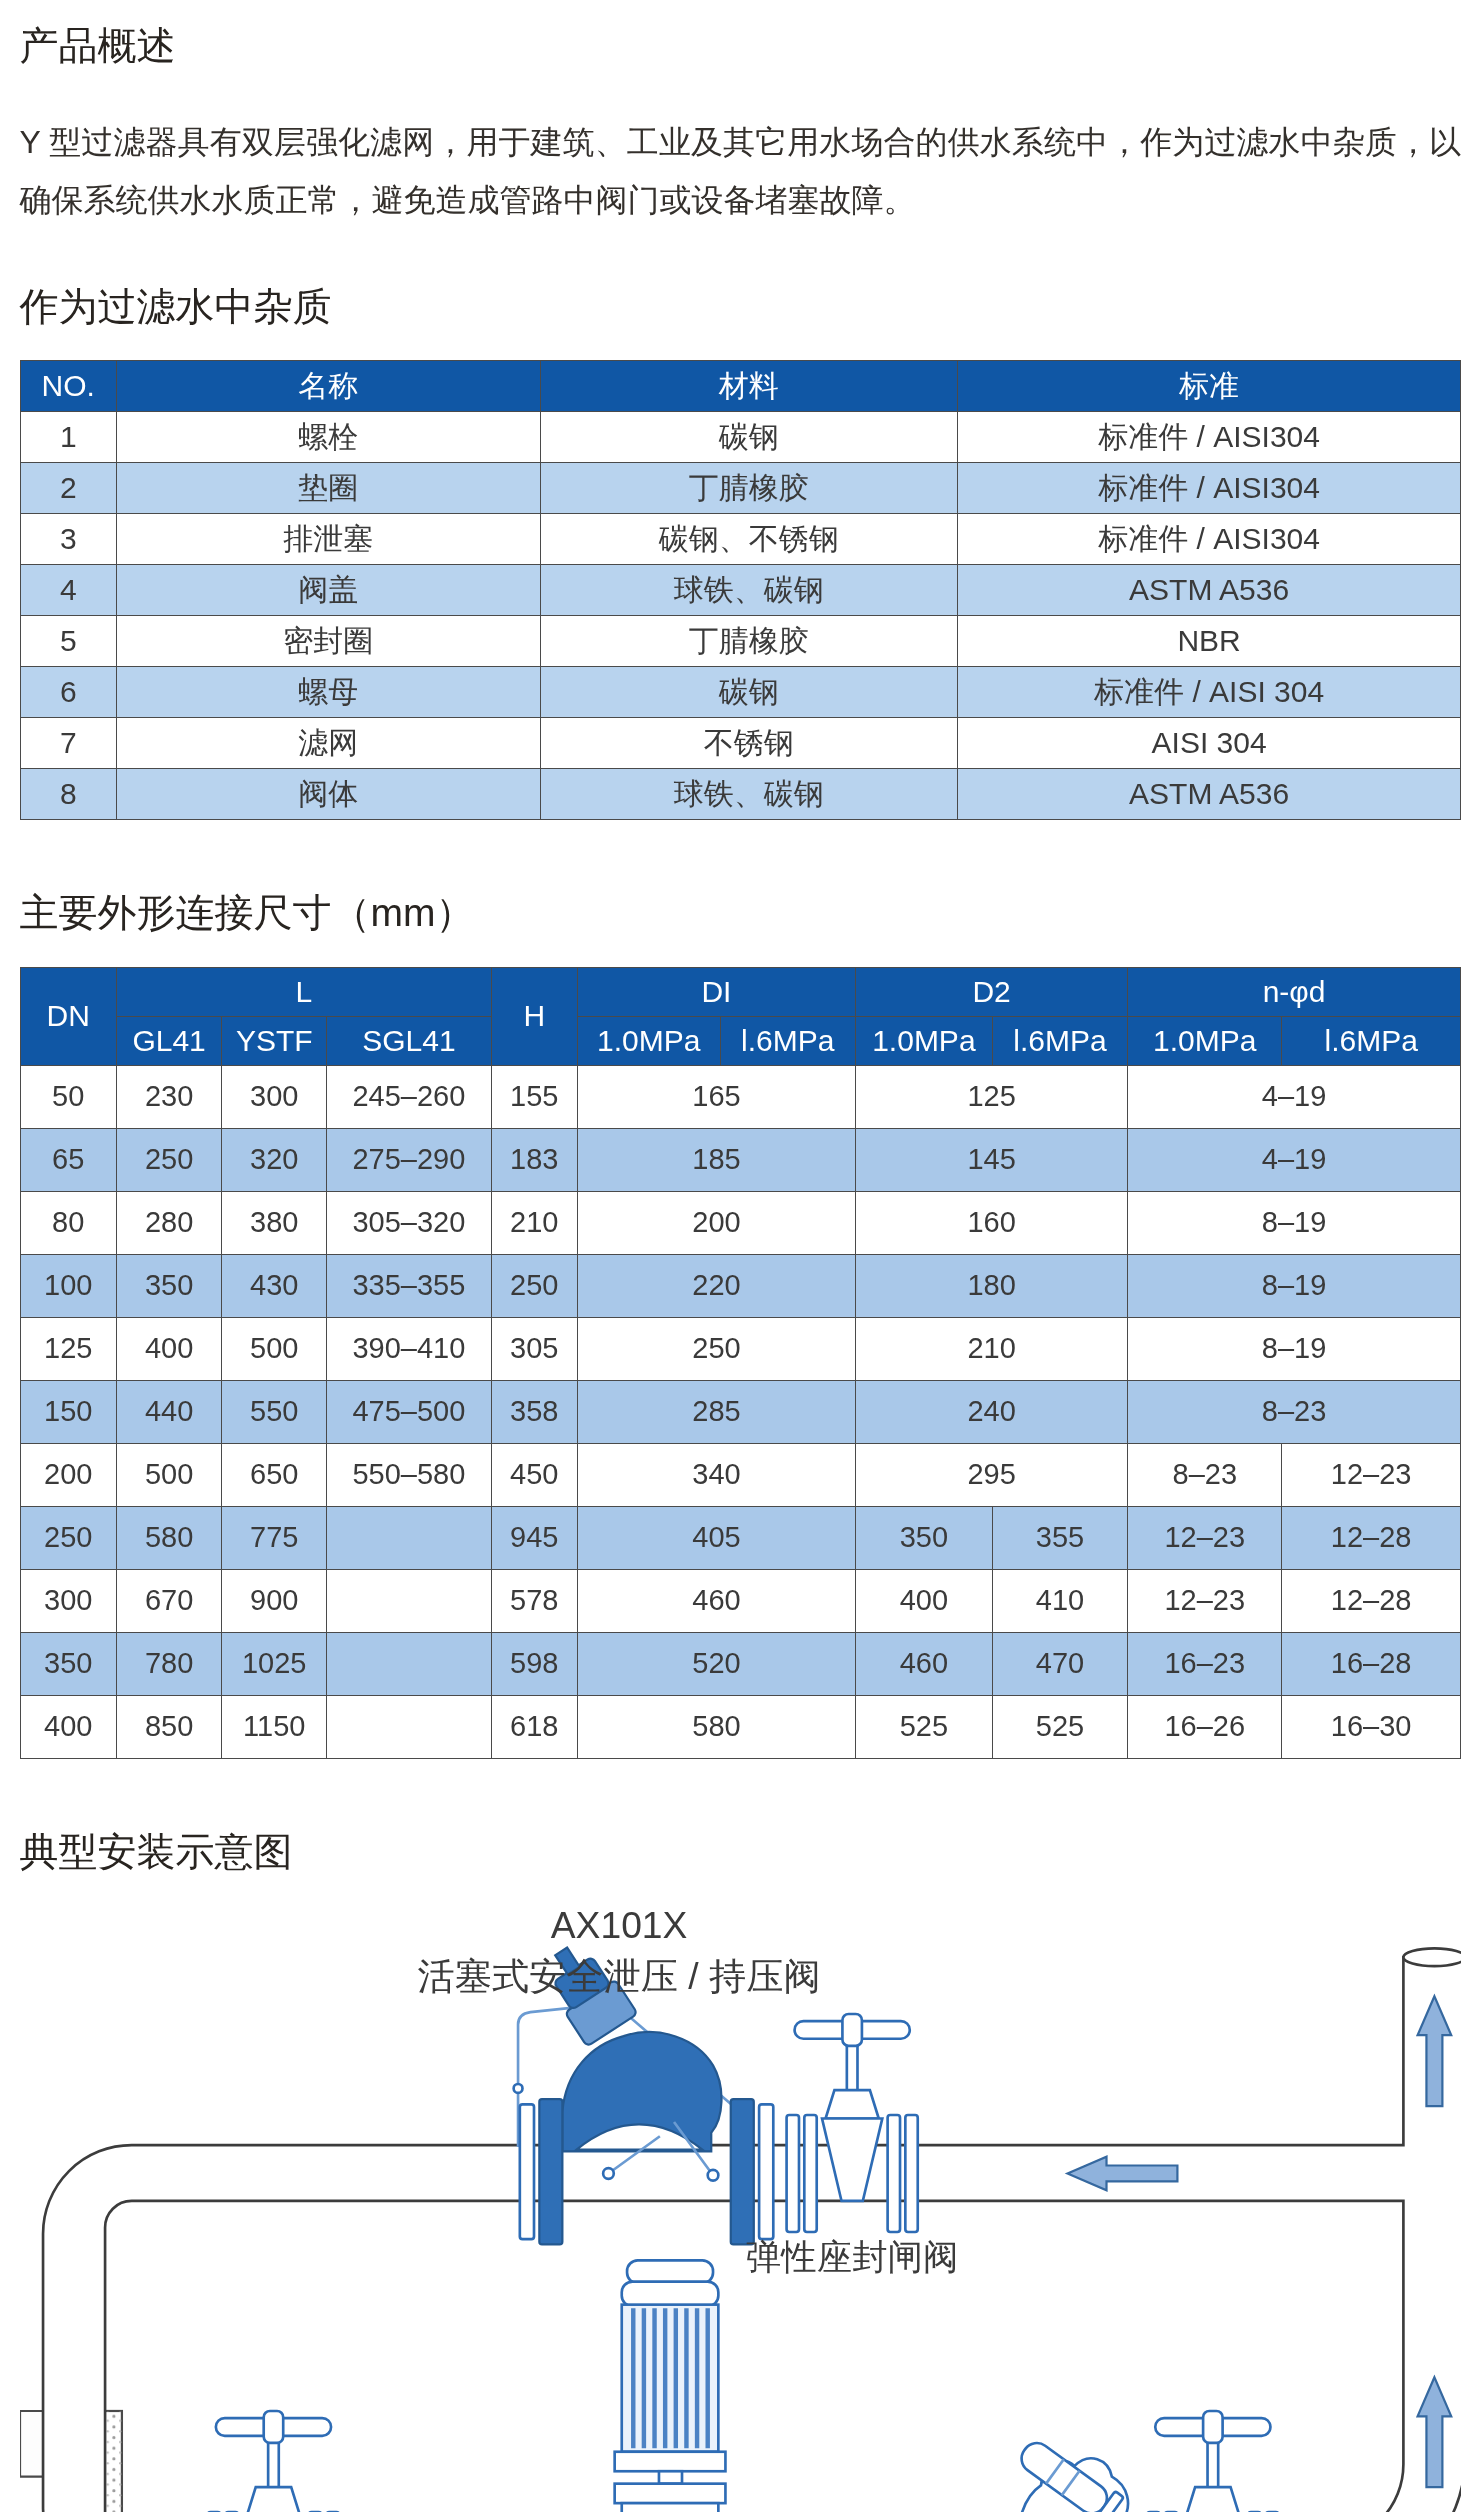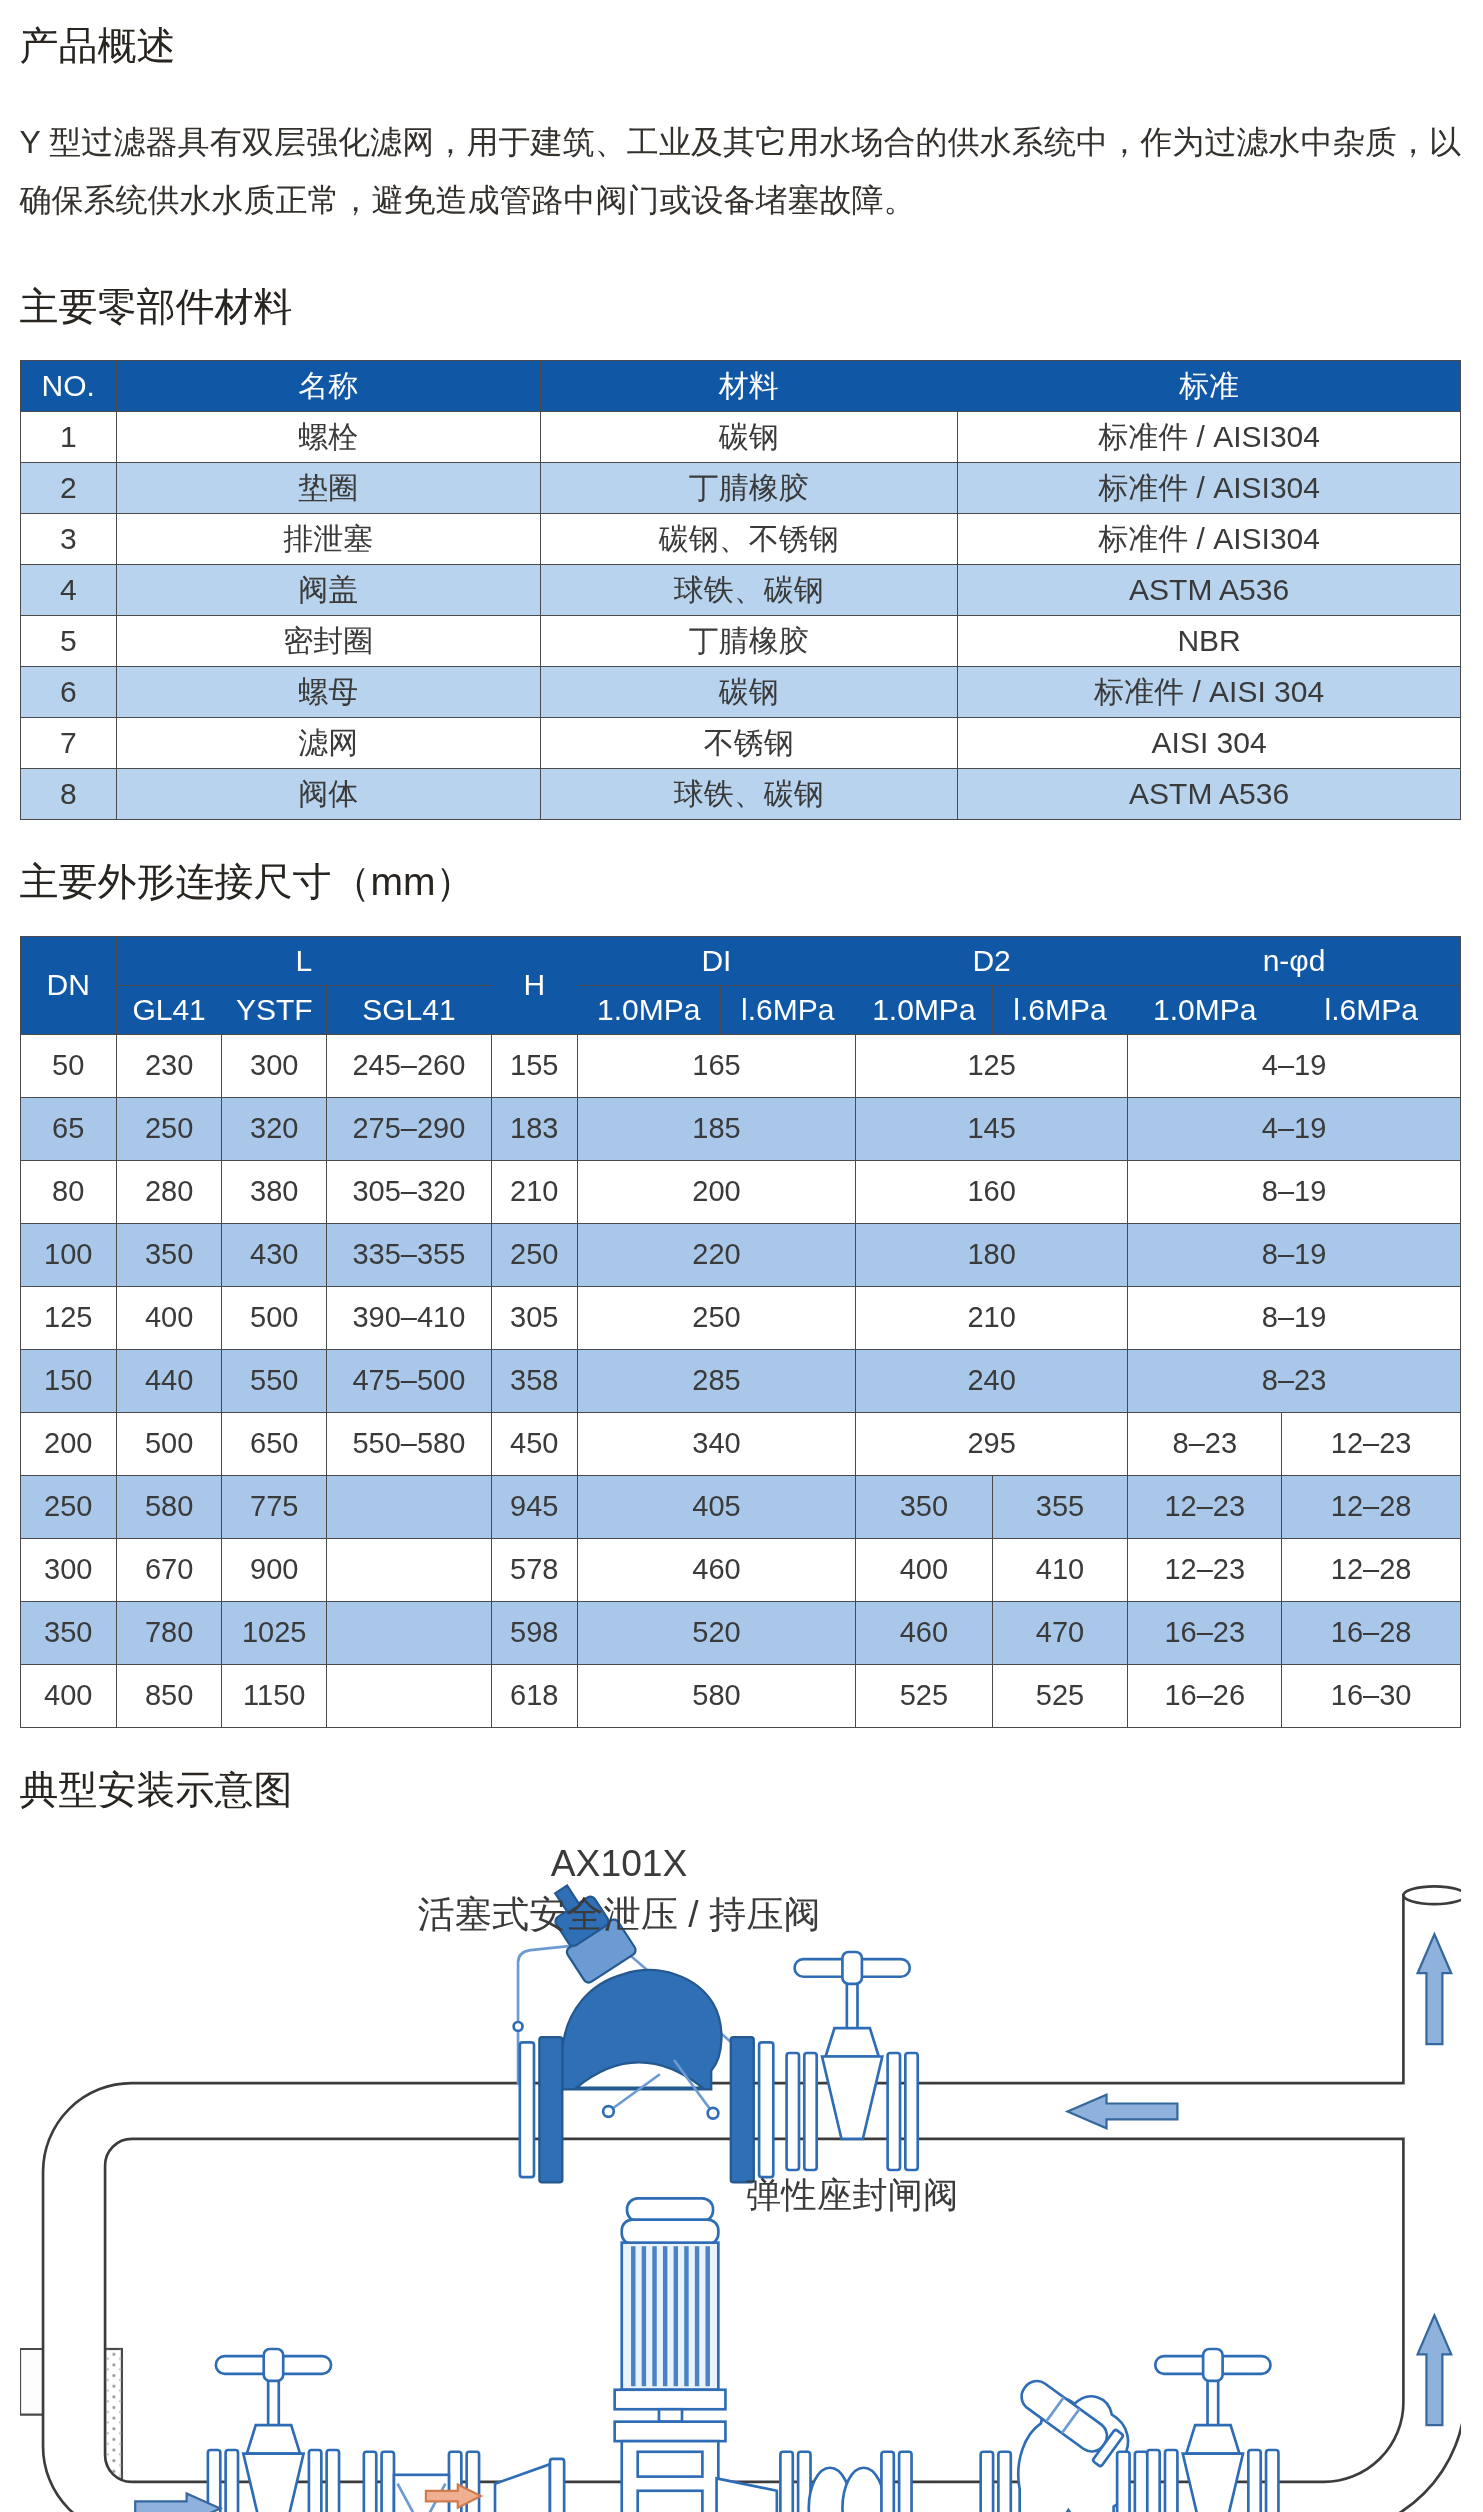--- a/index.html
+++ b/index.html
@@ -3,21 +3,21 @@
 <meta charset="utf-8">
 <style>
   html,body{margin:0;padding:0;background:#fff}
   body{width:1484px;font-family:"Liberation Sans","DejaVu Sans",sans-serif;color:#2e2b27}
   .page{padding:12.4px 23px 0 19.5px}
   .hd{font-size:39px;font-weight:normal;color:#282420;margin:0}
   #overview-heading{margin:7px 0 41px}
   .para{font-size:32px;line-height:1.8;text-align:justify;margin:0 0 50px;color:#34302c}
   .sec{margin:0 0 26.6px}
   table{width:100%;border-collapse:collapse;table-layout:fixed}
-  .tbl{margin-bottom:35px}
+  .tbl{margin-bottom:66px}
   th,td{border:1.8px solid #4a4a4a;text-align:center;vertical-align:middle;font-weight:normal;overflow:hidden;padding:0 3.5px}
   thead th{background:#1057a5;color:#fff;font-size:30px}
   tbody td{font-size:30px;color:#3a3a3a}
   #materials-table thead tr{height:51px}
   #materials-table tbody tr{height:51px}
   #materials-table tbody tr:nth-child(even){background:#b8d3ee}
   #dim-table thead tr{height:49px}
   #dim-table tbody tr{height:63px}
   #dim-table tbody td{font-size:29px}
   #dim-table tbody tr:nth-child(even){background:#a9c8e9}
@@ -37,21 +37,21 @@
   .lbl-big{font-size:42px}
 </style>
 </head>
 <body>
 
 <div class="page">
 
   <h1 class="hd" id="overview-heading">产品概述</h1>
   <p class="para">Y 型过滤器具有双层强化滤网，用于建筑、工业及其它用水场合的供水系统中，作为过滤水中杂质，以确保系统供水水质正常，避免造成管路中阀门或设备堵塞故障。</p>
 
-  <h2 class="hd sec">主要零部件材料</h2>
+  <h2 class="hd sec">作为过滤水中杂质</h2>
   <table class="tbl" id="materials-table">
     <colgroup>
         <col style="width:6.7%">
         <col style="width:29.4%">
         <col style="width:29%">
         <col style="width:34.9%">
       </colgroup>
     <thead>
       <tr>
         <th>NO.</th>

